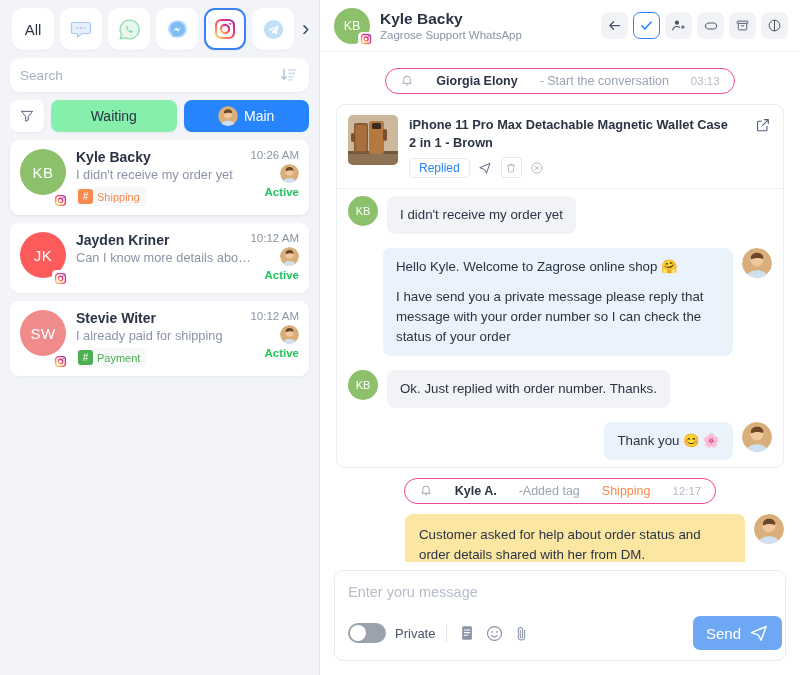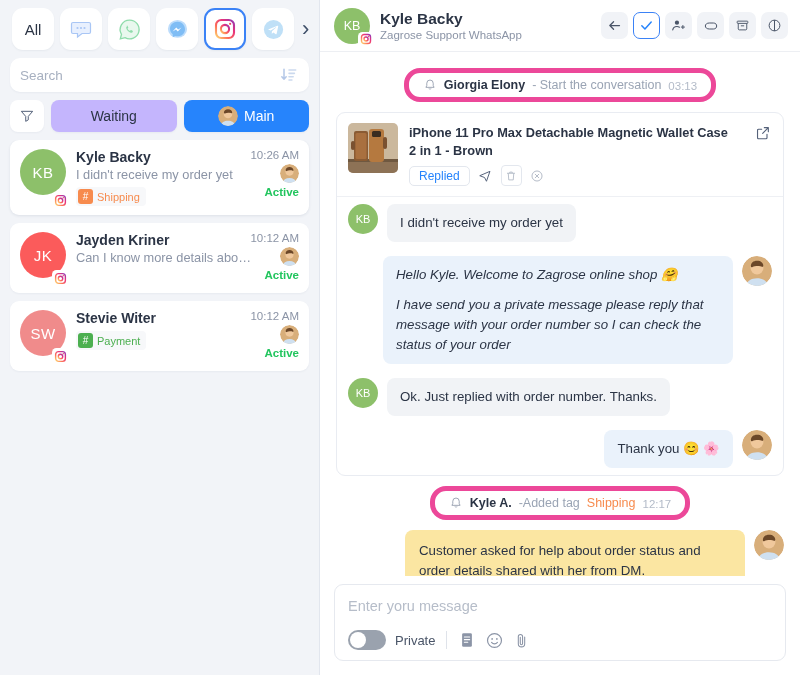--- a/index.html
+++ b/index.html
@@ -47,21 +47,21 @@
   }
   .search-box input::placeholder { color: #a7b0c0; }
 
   .tabs-row { display: flex; gap: 7px; padding: 2px 10px 8px 10px; align-items: center; }
   .filter-btn {
     width: 34px; height: 32px; background: #fff; border-radius: 8px;
     display: flex; align-items: center; justify-content: center; cursor: pointer;
     box-shadow: 0 1px 2px rgba(40,60,90,.05);
   }
   .tab-btn {
-    flex: 1; height: 32px; border-radius: 8px; background: #c4b5fd;
+    flex: 1; height: 32px; border-radius: 8px; background: #86efac;
     display: flex; align-items: center; justify-content: center;
     font-size: 14px; color: #2b3445; cursor: pointer; gap: 6px;
     box-shadow: 0 1px 2px rgba(40,60,90,.05);
   }
   .tab-btn.active { background: #2684fc; color: #fff; }
   .tab-av { width: 20px; height: 20px; border-radius: 50%; overflow: hidden; flex: 0 0 auto; }
 
   .conv-list { flex: 1; overflow: hidden; padding: 0 10px; }
   .conv {
     background: #fff; border-radius: 9px; margin-bottom: 8px;
@@ -125,22 +125,22 @@
     width: 27px; height: 27px; border-radius: 7px; background: #f1f3f7;
     display: flex; align-items: center; justify-content: center; cursor: pointer;
   }
   .hact.on { background: #fff; border: 1.5px solid #3b82f6; }
 
   .msgs { flex: 1; padding: 12px 16px 6px 16px; overflow: hidden; background: #fff; }
   .sys {
     display: flex; justify-content: center; margin: 4px 0 10px 0;
   }
   .sys-pill {
-    border: 5px solid #ec4899; border-radius: 16px;
-    padding: 5px 14px; display: flex; align-items: flex-end; gap: 7px;
+    border: 1px solid #ec4899; border-radius: 16px;
+    padding: 5px 14px; display: flex; align-items: center; gap: 22px;
     font-size: 12.5px; background: #fff;
   }
   .sys-who { color: #2b3445; font-weight: bold; }
   .sys-act { color: #9aa4b4; }
   .sys-time { color: #b3bbc8; font-size: 11.5px; }
 
   .card-group {
     border: 1px solid #e9ecf2; border-radius: 9px;
     overflow: hidden; margin-bottom: 0;
   }
@@ -175,21 +175,21 @@
     width: 30px; height: 30px; border-radius: 50%; background: #8dc06a;
     color: #fff; font-size: 11px; display: flex; align-items: center; justify-content: center;
     flex: 0 0 auto;
   }
   .sm-img { width: 30px; height: 30px; border-radius: 50%; overflow: hidden; flex: 0 0 auto; }
   .bub {
     border-radius: 8px; padding: 9px 13px; font-size: 13.3px;
     color: #2b3445; line-height: 1.5; max-width: 350px;
   }
   .bub.in { background: #f1f3f6; }
-  .bub.agent { background: #eaf2fb; font-style: italic; }
+  .bub.agent { background: #eaf2fb; }
   .bub.out { background: #eaf2fb; }
   .bub p + p { margin-top: 10px; }
   .note-row { display: flex; align-items: flex-start; gap: 9px; justify-content: flex-end; margin: 8px 0 0 0; }
   .note {
     background: #fbe6a2; border-radius: 8px; padding: 11px 14px;
     font-size: 13.3px; color: #2b3445; line-height: 1.5; max-width: 340px;
   }
 
   
   .composer-wrap { padding: 8px 14px 14px 14px; }
@@ -380,20 +380,21 @@
           <div class="av-badge">
             <svg width="13" height="13" viewBox="0 0 24 24">
               <rect x="3" y="3" width="18" height="18" rx="5.2" fill="none" stroke="url(#igg)" stroke-width="2.6"></rect>
               <circle cx="12" cy="12" r="4.1" fill="none" stroke="url(#igg)" stroke-width="2.6"></circle>
               <circle cx="17.1" cy="6.9" r="1.4" fill="url(#igg)"></circle>
             </svg>
           </div>
         </div>
         <div class="conv-body">
           <div class="conv-name">Stevie Witer</div>
+          <div class="conv-msg">I already paid for shipping</div>
           <div class="tag">
             <span class="tag-hash" style="background:#4caf50">#</span>
             <span class="tag-label" style="color:#4caf50">Payment</span>
           </div>
         </div>
         <div class="conv-right">
           <div class="conv-time">10:12 AM</div>
           <div class="conv-agent">
             <svg width="19" height="19" viewBox="0 0 20 20">
               <circle cx="10" cy="10" r="10" fill="#d8ae7a"></circle>
@@ -613,18 +614,24 @@
               <circle cx="9" cy="10" r="1.1" fill="#8b94a6"></circle>
                 <circle cx="15" cy="10" r="1.1" fill="#8b94a6"></circle>
               <path d="M8.3 14.4c1 1.2 2.2 1.8 3.7 1.8s2.7-.6 3.7-1.8" fill="none" stroke="#8b94a6" stroke-width="1.4" stroke-linecap="round"></path>
             </svg>
           </span>
           <span class="cicon">
             <svg width="17" height="17" viewBox="0 0 24 24">
               <path d="M16.5 7v9.5a4.5 4.5 0 01-9 0V6.5a3 3 0 116 0v9.8a1.6 1.6 0 11-3.2 0V7.5" fill="none" stroke="#8b94a6" stroke-width="1.5" stroke-linecap="round"></path>
             </svg>
           </span>
+          <button class="send-btn">
+            <span>Send</span>
+            <svg width="20" height="20" viewBox="0 0 24 24">
+              <path d="M3 11.6L20.5 4.2l-6 16.6-3.2-6.3z" fill="none" stroke="#fff" stroke-width="1.7" stroke-linejoin="round"></path>
+            </svg>
+          </button>
         </div>
       </div>
     </div>
 
   </div>
 </div>
 
 </body></html>

